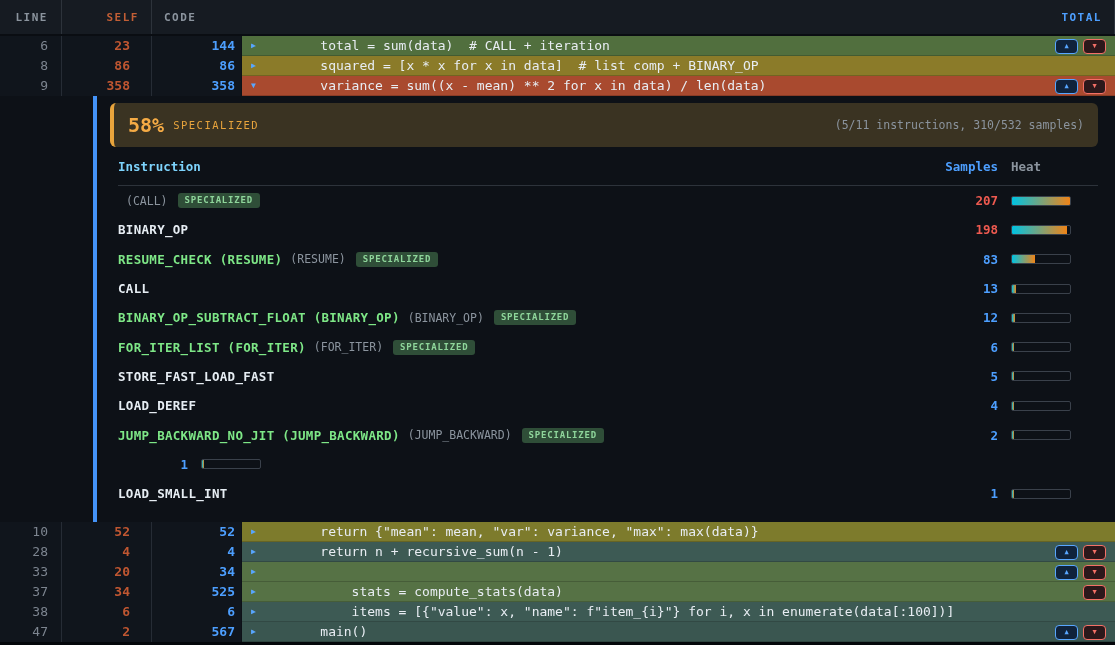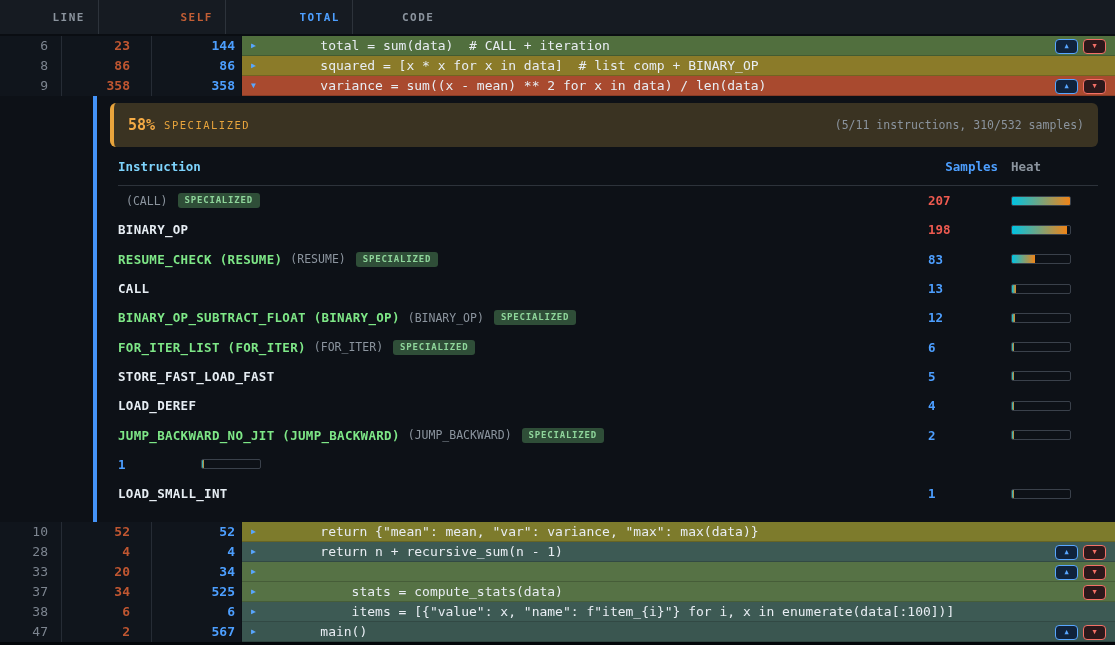--- a/index.html
+++ b/index.html
@@ -3,21 +3,21 @@
 <meta charset="utf-8">
 <style>
   html,body{margin:0;padding:0;background:#0d1117;}
   .app{width:1115px;height:645px;background:#0d1117;overflow:hidden;position:relative;
        font-family:"DejaVu Sans Mono","Liberation Mono",monospace;}
 
   
   .header{height:36px;background:#161b22;display:flex;align-items:stretch;box-sizing:border-box;
           border-bottom:2px solid #0a0d12;}
   .hcell{display:flex;align-items:center;font-size:11px;font-weight:bold;letter-spacing:1.5px;
-         color:#8b949e;border-right:1px solid #2d333b;box-sizing:border-box;margin-left:37px;}
+         color:#8b949e;border-right:1px solid #2d333b;box-sizing:border-box;}
   .h-line{width:62px;justify-content:flex-end;padding-right:13px;}
   .h-self{width:90px;justify-content:flex-end;padding-right:12px;color:#c25e35;}
   .h-total{width:90px;justify-content:flex-end;padding-right:12px;color:#4d9fff;}
   .h-code{flex:1;padding-left:12px;border-right:none;}
 
   
   .code-row{height:20px;display:flex;}
   .cell{box-sizing:border-box;display:flex;align-items:center;font-size:13px;line-height:20px;}
   .c-line{width:62px;justify-content:flex-end;padding-right:13px;color:#7d8590;background:#10151c;
           border-right:1px solid #262c35;}
@@ -34,56 +34,56 @@
            font-size:7px;box-sizing:border-box;cursor:pointer;}
   .nav-up{border:1px solid #58a6ff;color:#58a6ff;background:#10233c;}
   .nav-down{border:1px solid #f47067;color:#f47067;background:#2c181b;}
 
   
   .expanded{height:426px;box-sizing:border-box;position:relative;padding-top:7px;overflow:hidden;}
   .vline{position:absolute;left:93px;top:0;width:4px;height:100%;background:#4493f8;}
   .panel{margin:0 17px 0 110px;height:44px;box-sizing:border-box;background:#3a3322;
          border-left:4px solid #e8a43c;border-radius:6px;display:flex;align-items:center;
          padding:0 14px 0 14px;}
-  .pct{color:#f5ab45;font-size:15px;font-weight:bold;margin-right:9px;}
+  .pct{color:#f5ab45;font-size:20px;font-weight:bold;margin-right:9px;}
   .plabel{color:#e8a43c;font-size:10.5px;letter-spacing:1.5px;}
   .psummary{margin-left:auto;color:#8b949e;font-size:11.5px;}
 
   .itable{margin:0 17px 0 118px;}
   .ithead{height:39px;display:flex;align-items:center;border-bottom:1px solid #2d333b;box-sizing:border-box;}
   .ih-name{flex:1;color:#7dd3fc;font-size:12.5px;font-weight:bold;}
   .ih-samples{width:70px;text-align:right;color:#4d9fff;font-size:12.5px;font-weight:bold;}
   .ih-heat{width:60px;margin-left:13px;margin-right:27px;color:#8b949e;font-size:12.5px;font-weight:bold;}
 
   .irow{height:29.3px;display:flex;align-items:center;}
   .i-name{flex:1;min-width:0;display:flex;align-items:center;}
   .nm{font-size:12.5px;font-weight:bold;color:#e6edf3;letter-spacing:0.3px;white-space:pre;}
   .nm.spec{color:#7ee787;}
   .op{margin-left:8px;font-size:11.5px;color:#8b949e;white-space:pre;}
   .badge{margin-left:10px;background:#2f4e38;color:#8fd69b;font-size:9px;font-weight:bold;
          letter-spacing:0.8px;padding:3px 7px;border-radius:3px;line-height:1;}
-  .i-samples{width:70px;font-size:12.5px;font-weight:bold;color:#4d9fff;}
+  .i-samples{width:70px;text-align:right;font-size:12.5px;font-weight:bold;color:#4d9fff;}
   .i-samples.hot{color:#ee5a50;}
   .i-heat{width:60px;margin-left:13px;margin-right:27px;}
   .track{width:60px;height:10px;border:1px solid #3a414b;border-radius:2px;background:#0d1117;
          box-sizing:border-box;overflow:hidden;}
   .fill{height:100%;background:linear-gradient(90deg,#00c3e2,#ef8418);}
 
   .bottom-strip{height:3px;background:#04070b;}
 </style>
 </head>
 <body>
 
 <div class="app">
 
   <div class="header">
     <div class="hcell h-line">LINE</div>
     <div class="hcell h-self">SELF</div>
+    <div class="hcell h-code">CODE</div>
     <div class="hcell h-total">TOTAL</div>
-    <div class="hcell h-code">CODE</div>
   </div>
 
   <div id="code-top">
       <div class="code-row">
         <div class="cell c-line">6</div>
         <div class="cell c-self">23</div>
         <div class="cell c-total">144</div>
         <div class="cell c-code" style="background: rgb(81, 111, 62);">
           <span class="expand-arrow">▶</span>
           <span class="code-text">    total = sum(data)  # CALL + iteration</span>

